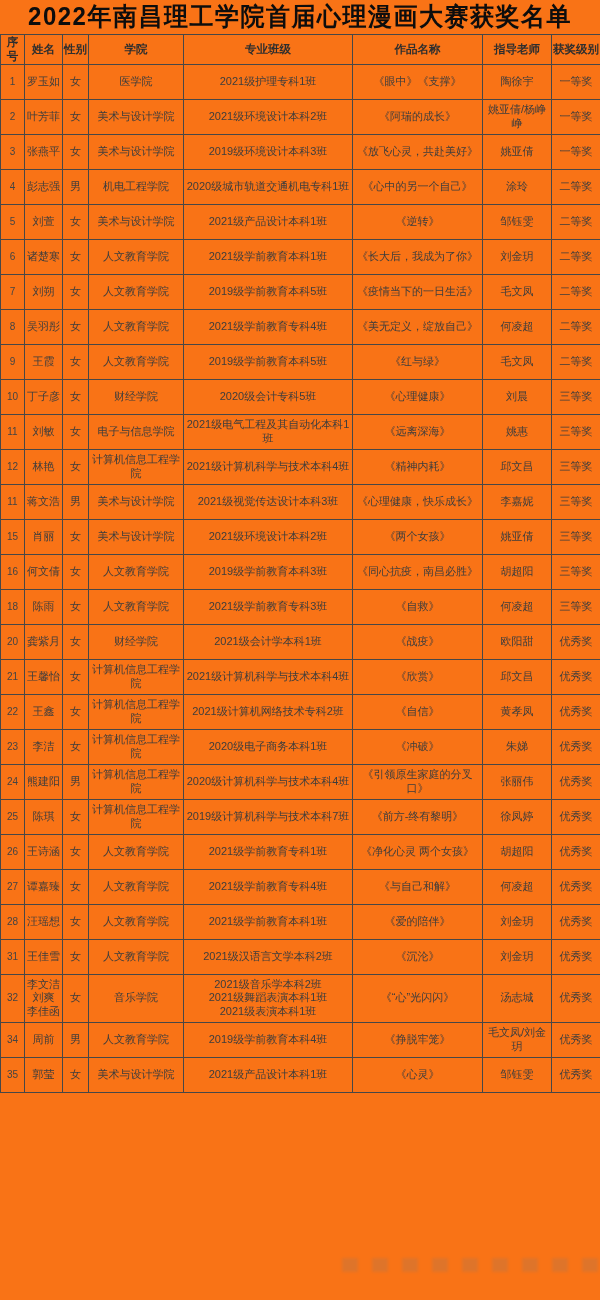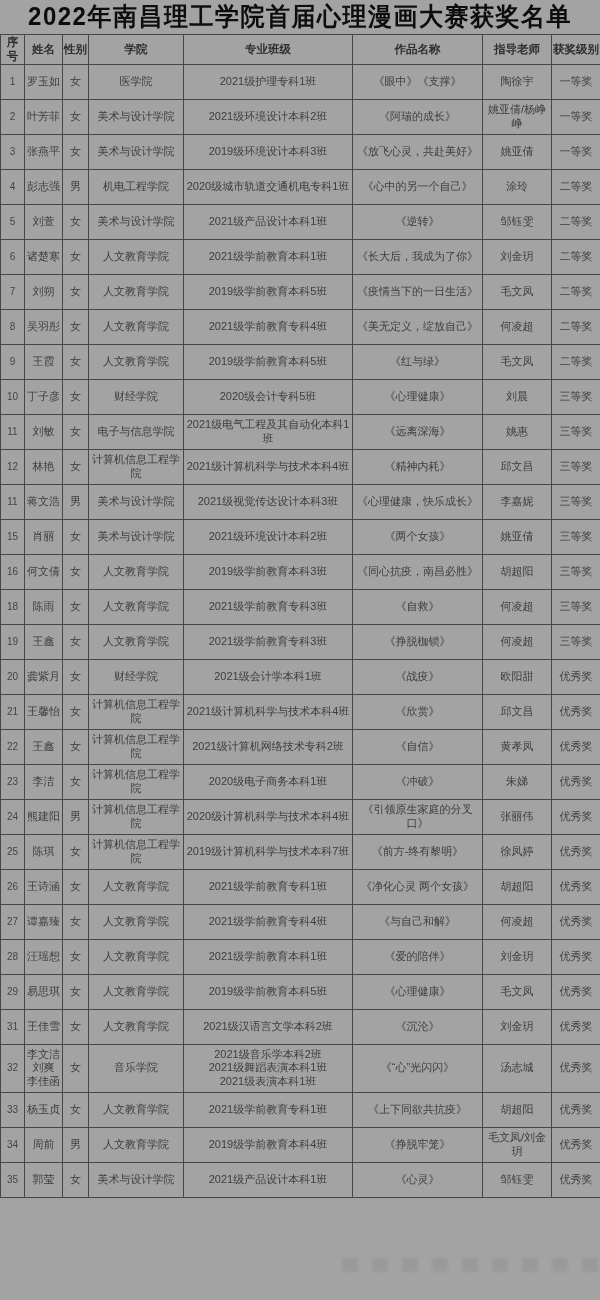--- a/index.html
+++ b/index.html
@@ -3,21 +3,21 @@
 <meta charset="utf-8">
 <style>
   html,body{margin:0;padding:0;}
   body{
     width:600px;height:1300px;
     background:#ffffff;
     font-family:"Liberation Sans","DejaVu Sans",sans-serif;
     position:relative;
     overflow:hidden;
   }
-  .page{width:600px;height:1300px;position:relative;background:#a3a3a3;}
+  .page{width:600px;height:1300px;position:relative;background:#f97316;}
   .title{
     height:34px;
     display:flex;align-items:center;justify-content:center;
     font-size:24px;font-weight:900;color:#0d0d0d;
     letter-spacing:1.5px;
     white-space:nowrap;
     transform:scaleY(1.05);
   }
   table{
     border-collapse:collapse;
@@ -241,30 +241,20 @@
           <td class="num">18</td>
           <td>陈雨</td>
           <td>女</td>
           <td>人文教育学院</td>
           <td>2021级学前教育专科3班</td>
           <td>《自救》</td>
           <td>何凌超</td>
           <td>三等奖</td>
         </tr>
         <tr>
-          <td class="num">19</td>
-          <td>王鑫</td>
-          <td>女</td>
-          <td>人文教育学院</td>
-          <td>2021级学前教育专科3班</td>
-          <td>《挣脱枷锁》</td>
-          <td>何凌超</td>
-          <td>三等奖</td>
-        </tr>
-        <tr>
           <td class="num">20</td>
           <td>龚紫月</td>
           <td>女</td>
           <td>财经学院</td>
           <td>2021级会计学本科1班</td>
           <td>《战疫》</td>
           <td>欧阳甜</td>
           <td>优秀奖</td>
         </tr>
         <tr>
@@ -338,30 +328,20 @@
           <td>优秀奖</td>
         </tr>
         <tr>
           <td class="num">28</td>
           <td>汪瑶想</td>
           <td>女</td>
           <td>人文教育学院</td>
           <td>2021级学前教育本科1班</td>
           <td>《爱的陪伴》</td>
           <td>刘金玥</td>
-          <td>优秀奖</td>
-        </tr>
-        <tr>
-          <td class="num">29</td>
-          <td>易思琪</td>
-          <td>女</td>
-          <td>人文教育学院</td>
-          <td>2019级学前教育本科5班</td>
-          <td>《心理健康》</td>
-          <td>毛文凤</td>
           <td>优秀奖</td>
         </tr>
         <tr>
           <td class="num">31</td>
           <td>王佳雪</td>
           <td>女</td>
           <td>人文教育学院</td>
           <td>2021级汉语言文学本科2班</td>
           <td>《沉沦》</td>
           <td>刘金玥</td>
@@ -375,30 +355,20 @@
           <td>女</td>
           <td>音乐学院</td>
           <td>2021级音乐学本科2班
 2021级舞蹈表演本科1班
 2021级表演本科1班</td>
           <td>《“心”光闪闪》</td>
           <td>汤志城</td>
           <td>优秀奖</td>
         </tr>
         <tr>
-          <td class="num">33</td>
-          <td>杨玉贞</td>
-          <td>女</td>
-          <td>人文教育学院</td>
-          <td>2021级学前教育专科1班</td>
-          <td>《上下同欲共抗疫》</td>
-          <td>胡超阳</td>
-          <td>优秀奖</td>
-        </tr>
-        <tr>
           <td class="num">34</td>
           <td>周前</td>
           <td>男</td>
           <td>人文教育学院</td>
           <td>2019级学前教育本科4班</td>
           <td>《挣脱牢笼》</td>
           <td>毛文凤/刘金玥</td>
           <td>优秀奖</td>
         </tr>
         <tr>

